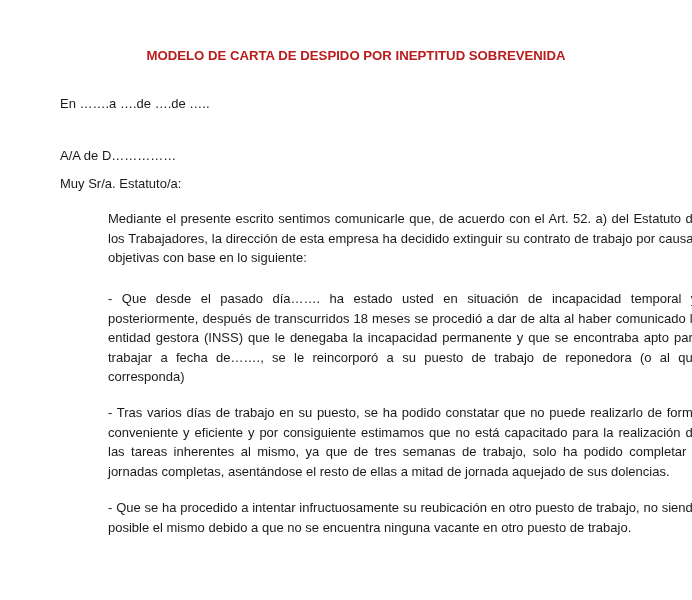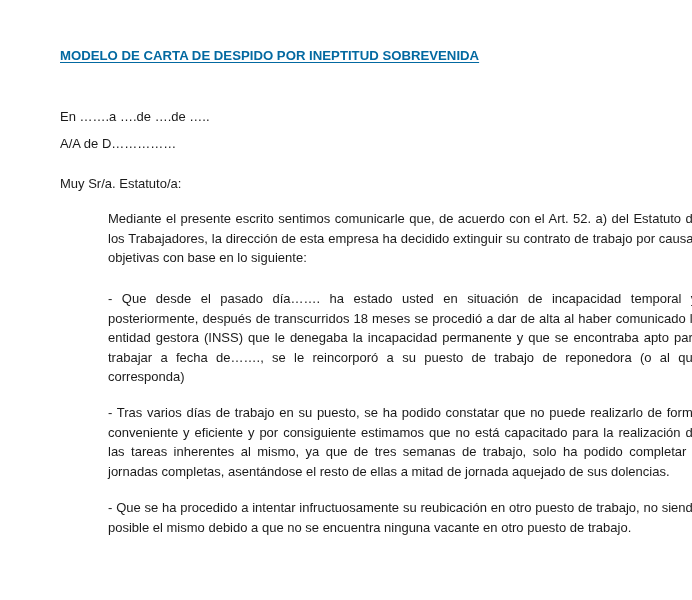--- a/index.html
+++ b/index.html
@@ -4,32 +4,32 @@
   <style>
     html, body { margin: 0; padding: 0; background: #ffffff; }
     body { width: 692px; height: 600px; overflow: hidden; position: relative; }
     .page {
       position: absolute; left: 60px; top: 0; width: 592px;
       font-family: "Liberation Sans", sans-serif;
       font-size: 13px; color: #1a1a1a; line-height: 19.6px;
     }
     .title {
       position: absolute; left: 0; width: 592px; top: 46px;
-      font-weight: bold; font-size: 13.2px;
-      color: #0369a1; text-decoration: underline; text-decoration-thickness: 1px;
+      text-align: center; font-weight: bold; font-size: 13.2px;
+      color: #b91c1c; text-decoration-thickness: 1px;
       text-underline-offset: 2px; letter-spacing: 0;
     }
     .line { position: absolute; left: 0; white-space: nowrap; }
     .para { position: absolute; left: 0; width: 592px; text-align: justify; text-align-last: left; margin-left: 48px; }
   </style>
 </head>
 <body>
 
 <div class="page">
   <div class="title">MODELO DE CARTA DE DESPIDO POR INEPTITUD SOBREVENIDA</div>
-  <div class="line" style="top:107px">En …….a ….de ….de …..</div>
-  <div class="line" style="top:134px">A/A de D……………</div>
+  <div class="line" style="top:94px">En …….a ….de ….de …..</div>
+  <div class="line" style="top:146px">A/A de D……………</div>
   <div class="line" style="top:174px">Muy Sr/a. Estatuto/a:</div>
   <div class="para" style="top:209px">Mediante el presente escrito sentimos comunicarle que, de acuerdo con el Art. 52. a) del Estatuto de los Trabajadores, la dirección de esta empresa ha decidido extinguir su contrato de trabajo por causas objetivas con base en lo siguiente:</div>
   <div class="para" style="top:289px">- Que desde el pasado día……. ha estado usted en situación de incapacidad temporal y, posteriormente, después de transcurridos 18 meses se procedió a dar de alta al haber comunicado la entidad gestora (INSS) que le denegaba la incapacidad permanente y que se encontraba apto para trabajar a fecha de……., se le reincorporó a su puesto de trabajo de reponedora (o al que corresponda)</div>
   <div class="para" style="top:403px">- Tras varios días de trabajo en su puesto, se ha podido constatar que no puede realizarlo de forma conveniente y eficiente y por consiguiente estimamos que no está capacitado para la realización de las tareas inherentes al mismo, ya que de tres semanas de trabajo, solo ha podido completar 3 jornadas completas, asentándose el resto de ellas a mitad de jornada aquejado de sus dolencias.</div>
   <div class="para" style="top:498px">- Que se ha procedido a intentar infructuosamente su reubicación en otro puesto de trabajo, no siendo posible el mismo debido a que no se encuentra ninguna vacante en otro puesto de trabajo.</div>
 </div>
 
 </body></html>

